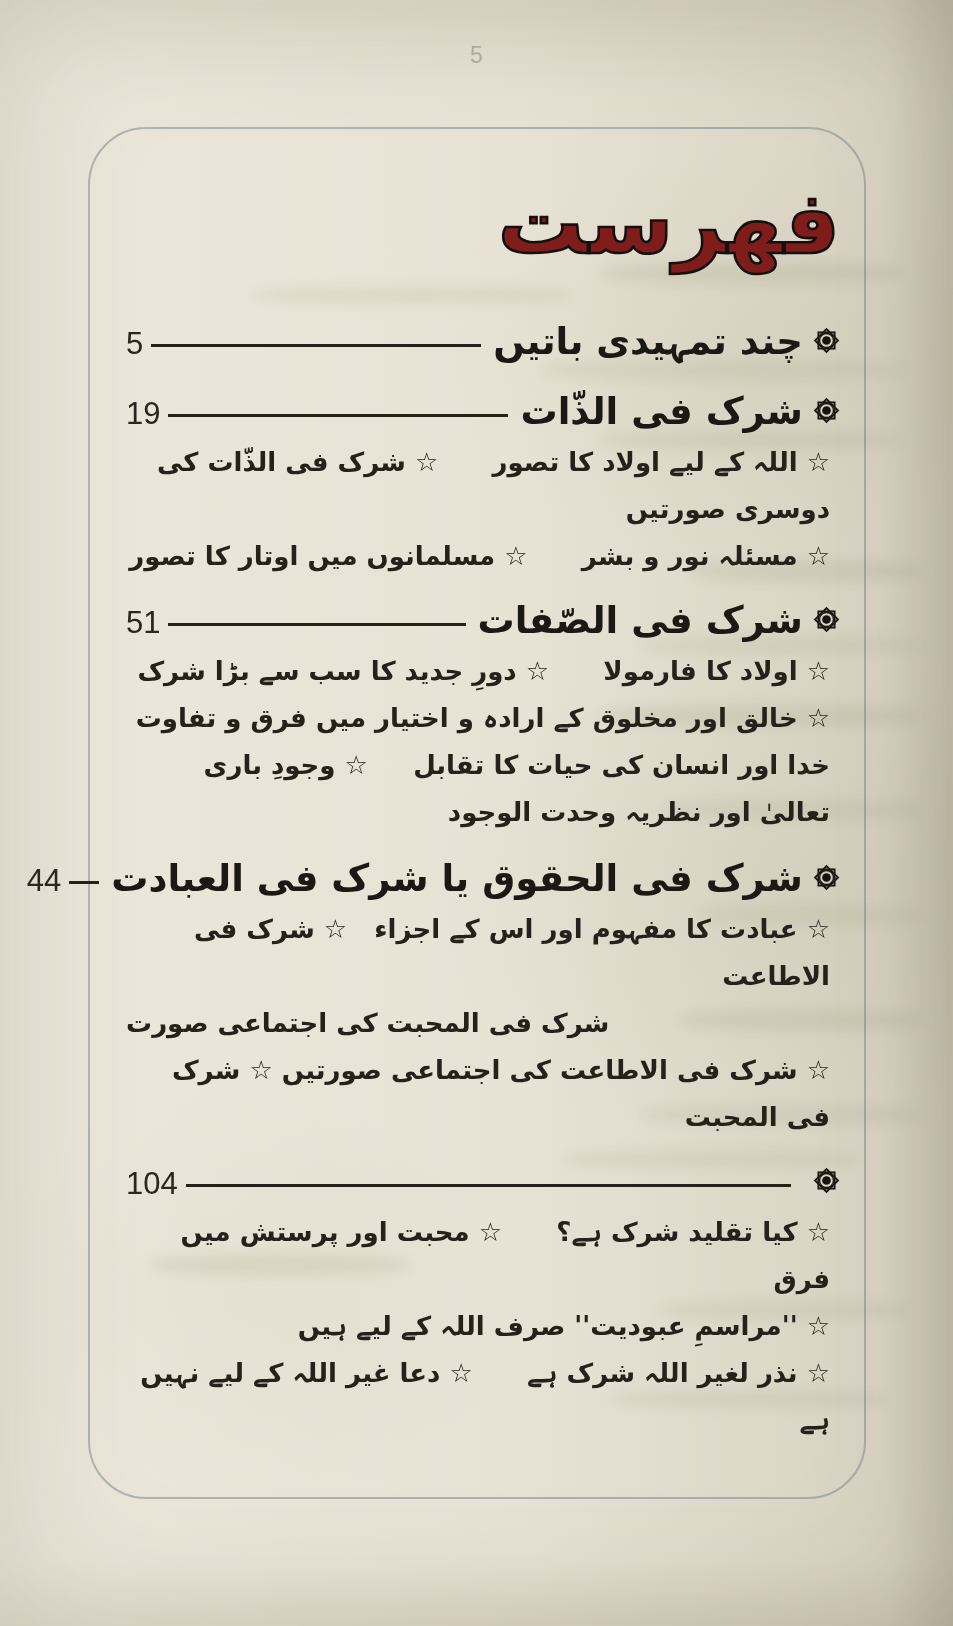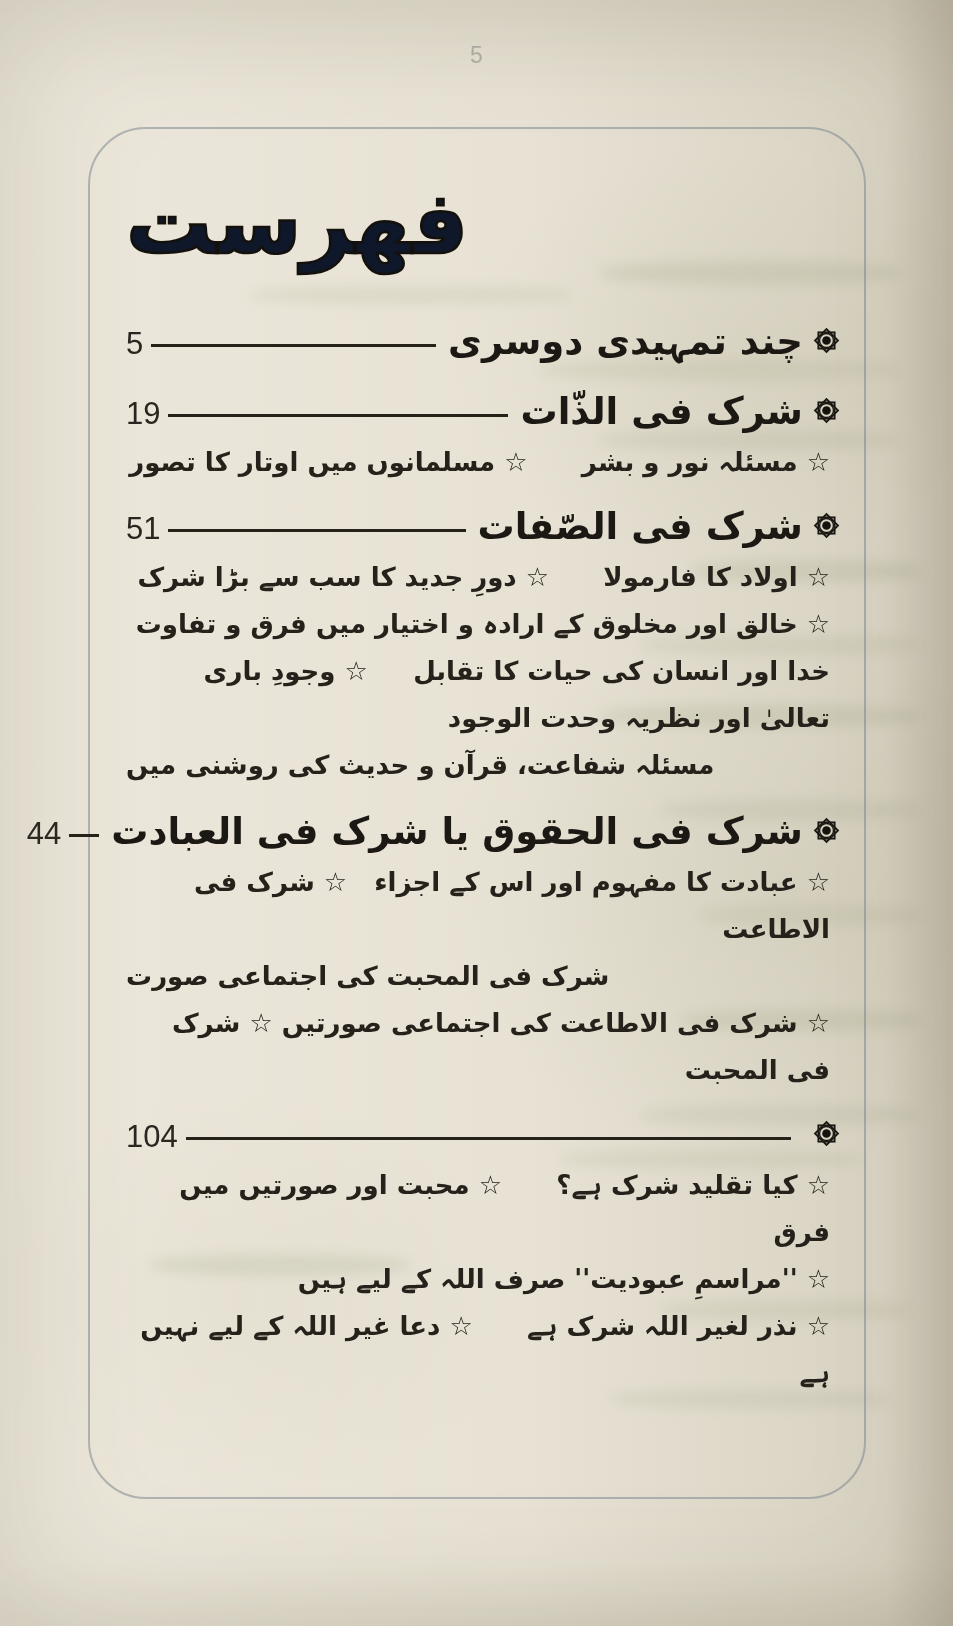--- a/index.html
+++ b/index.html
@@ -32,23 +32,23 @@
   }
 
   .frame{
     position:absolute;left:88px;top:127px;width:778px;height:1372px;
     border:2px solid rgba(125,136,146,.55);border-radius:58px;
     box-sizing:border-box;
     padding:36px 24px 0 36px;
   }
 
   .book-title{
-    margin:2px 0 0 0;text-align:left;
+    margin:2px 0 0 0;text-align:right;
     font-size:86px;line-height:112px;font-weight:bold;
-    color:#0f172a;-webkit-text-stroke:2.6px #14110d;
+    color:#7f1d1d;-webkit-text-stroke:2.6px #14110d;
     letter-spacing:-2px;
   }
 
   .chapters{direction:rtl;}
 
   .ch-row{
     display:flex;align-items:center;direction:rtl;
     height:50px;
   }
   .ch-row .medallion{flex:0 0 auto;margin-left:10px;}
@@ -106,41 +106,42 @@
       <div class="ch-block mt-ch1">
     <div class="ch-row">
       <span class="medallion">
         <svg width="27" height="27" viewBox="0 0 27 27">
           <rect x="5.4" y="5.4" width="16.2" height="16.2" fill="none" stroke="#1d1a15" stroke-width="1.9"></rect>
           <rect x="5.4" y="5.4" width="16.2" height="16.2" fill="none" stroke="#1d1a15" stroke-width="1.9" transform="rotate(45 13.5 13.5)"></rect>
           <circle cx="13.5" cy="13.5" r="7" fill="none" stroke="#1d1a15" stroke-width="1.4"></circle>
           <circle cx="13.5" cy="13.5" r="4.3" fill="#17140f"></circle>
         </svg>
       </span>
-      <span class="ch-title">چند تمہیدی دوسری</span>
+      <span class="ch-title">چند تمہیدی باتیں</span>
       <span class="leader"></span>
       <span class="ch-page">5</span>
     </div>
 
   </div>
       <div class="ch-block mt-ch2">
     <div class="ch-row">
       <span class="medallion">
         <svg width="27" height="27" viewBox="0 0 27 27">
           <rect x="5.4" y="5.4" width="16.2" height="16.2" fill="none" stroke="#1d1a15" stroke-width="1.9"></rect>
           <rect x="5.4" y="5.4" width="16.2" height="16.2" fill="none" stroke="#1d1a15" stroke-width="1.9" transform="rotate(45 13.5 13.5)"></rect>
           <circle cx="13.5" cy="13.5" r="7" fill="none" stroke="#1d1a15" stroke-width="1.4"></circle>
           <circle cx="13.5" cy="13.5" r="4.3" fill="#17140f"></circle>
         </svg>
       </span>
       <span class="ch-title">شرک فی الذّات</span>
       <span class="leader"></span>
       <span class="ch-page">19</span>
     </div>
     <div class="subs">
+          <div class="sub align-right">☆ اللہ کے لیے اولاد کا تصور      ☆ شرک فی الذّات کی دوسری صورتیں</div>
           <div class="sub align-right">☆ مسئلہ نور و بشر      ☆ مسلمانوں میں اوتار کا تصور</div>
         </div>
   </div>
       <div class="ch-block mt-ch3">
     <div class="ch-row">
       <span class="medallion">
         <svg width="27" height="27" viewBox="0 0 27 27">
           <rect x="5.4" y="5.4" width="16.2" height="16.2" fill="none" stroke="#1d1a15" stroke-width="1.9"></rect>
           <rect x="5.4" y="5.4" width="16.2" height="16.2" fill="none" stroke="#1d1a15" stroke-width="1.9" transform="rotate(45 13.5 13.5)"></rect>
           <circle cx="13.5" cy="13.5" r="7" fill="none" stroke="#1d1a15" stroke-width="1.4"></circle>
@@ -148,21 +149,20 @@
         </svg>
       </span>
       <span class="ch-title">شرک فی الصّفات</span>
       <span class="leader"></span>
       <span class="ch-page">51</span>
     </div>
     <div class="subs">
           <div class="sub align-right">☆ اولاد کا فارمولا      ☆ دورِ جدید کا سب سے بڑا شرک</div>
           <div class="sub align-right">☆ خالق اور مخلوق کے ارادہ و اختیار میں فرق و تفاوت</div>
           <div class="sub align-right">خدا اور انسان کی حیات کا تقابل     ☆ وجودِ باری تعالیٰ اور نظریہ وحدت الوجود</div>
-          <div class="sub align-left">مسئلہ شفاعت، قرآن و حدیث کی روشنی میں</div>
         </div>
   </div>
       <div class="ch-block mt-ch4">
     <div class="ch-row">
       <span class="medallion">
         <svg width="27" height="27" viewBox="0 0 27 27">
           <rect x="5.4" y="5.4" width="16.2" height="16.2" fill="none" stroke="#1d1a15" stroke-width="1.9"></rect>
           <rect x="5.4" y="5.4" width="16.2" height="16.2" fill="none" stroke="#1d1a15" stroke-width="1.9" transform="rotate(45 13.5 13.5)"></rect>
           <circle cx="13.5" cy="13.5" r="7" fill="none" stroke="#1d1a15" stroke-width="1.4"></circle>
           <circle cx="13.5" cy="13.5" r="4.3" fill="#17140f"></circle>
@@ -185,20 +185,20 @@
           <rect x="5.4" y="5.4" width="16.2" height="16.2" fill="none" stroke="#1d1a15" stroke-width="1.9"></rect>
           <rect x="5.4" y="5.4" width="16.2" height="16.2" fill="none" stroke="#1d1a15" stroke-width="1.9" transform="rotate(45 13.5 13.5)"></rect>
           <circle cx="13.5" cy="13.5" r="7" fill="none" stroke="#1d1a15" stroke-width="1.4"></circle>
           <circle cx="13.5" cy="13.5" r="4.3" fill="#17140f"></circle>
         </svg>
       </span>
       <span class="leader"></span>
       <span class="ch-page">104</span>
     </div>
     <div class="subs">
-          <div class="sub align-right">☆ کیا تقلید شرک ہے؟      ☆ محبت اور صورتیں میں فرق</div>
+          <div class="sub align-right">☆ کیا تقلید شرک ہے؟      ☆ محبت اور پرستش میں فرق</div>
           <div class="sub align-right">☆ ''مراسمِ عبودیت'' صرف اللہ کے لیے ہیں</div>
           <div class="sub align-right">☆ نذر لغیر اللہ شرک ہے      ☆ دعا غیر اللہ کے لیے نہیں ہے</div>
         </div>
   </div>
     </div>
 
 </div>
 
 </body></html>

